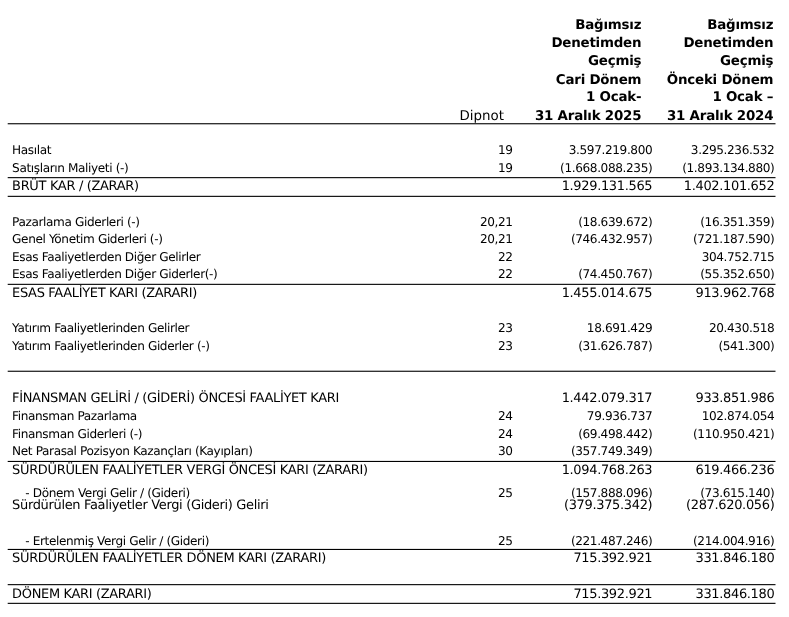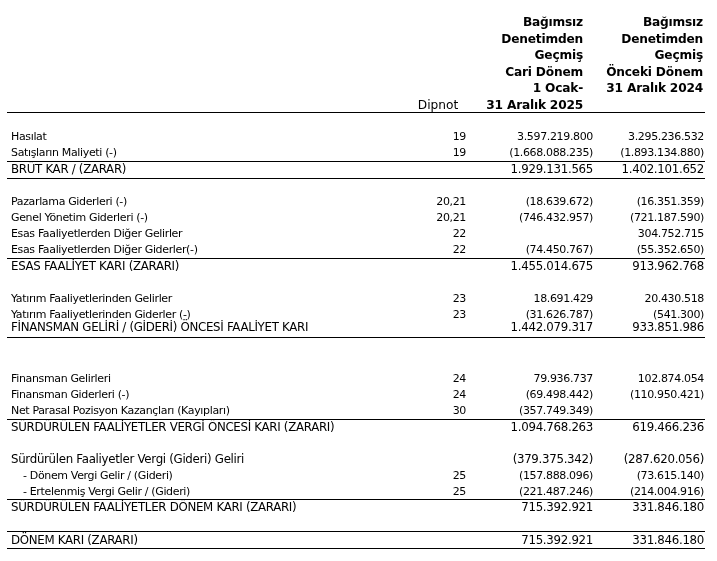--- a/index.html
+++ b/index.html
@@ -35,20 +35,21 @@
     <div>Geçmiş</div>
     <div>Cari Dönem</div>
     <div>1 Ocak-</div>
     <div>31 Aralık 2025</div>
   </div>
   <div class="hdr hdr-prev">
     <div>Bağımsız</div>
     <div>Denetimden</div>
     <div>Geçmiş</div>
     <div>Önceki Dönem</div>
+    <div>1 Ocak –</div>
     <div>31 Aralık 2024</div>
   </div>
   <div class="hdr-dipnot">Dipnot</div>
 
   <div class="rule" style="top:112px"></div>
 
   <div class="row" style="top:129px">
     <span class="lbl">Hasılat</span>
     <span class="note">19</span>
     <span class="cur">3.597.219.800</span>
@@ -106,29 +107,29 @@
     <span class="cur">18.691.429</span>
     <span class="prev">20.430.518</span>
   </div>
   <div class="row" style="top:307px">
     <span class="lbl">Yatırım Faaliyetlerinden Giderler (-)</span>
     <span class="note">23</span>
     <span class="cur">(31.626.787)</span>
     <span class="prev">(541.300)</span>
   </div>
   <div class="rule" style="top:337px"></div>
-  <div class="row bold" style="top:320px">
+  <div class="row bold" style="top:354px">
     <span class="lbl">FİNANSMAN GELİRİ / (GİDERİ) ÖNCESİ FAALİYET KARI</span>
     <span class="note"></span>
     <span class="cur">1.442.079.317</span>
     <span class="prev">933.851.986</span>
   </div>
 
   <div class="row" style="top:371px">
-    <span class="lbl">Finansman Gelirleri</span>
+    <span class="lbl">Finansman Pazarlama</span>
     <span class="note">24</span>
     <span class="cur">79.936.737</span>
     <span class="prev">102.874.054</span>
   </div>
   <div class="row" style="top:387px">
     <span class="lbl">Finansman Giderleri (-)</span>
     <span class="note">24</span>
     <span class="cur">(69.498.442)</span>
     <span class="prev">(110.950.421)</span>
   </div>
@@ -144,21 +145,21 @@
     <span class="cur">1.094.768.263</span>
     <span class="prev">619.466.236</span>
   </div>
 
   <div class="row bold" style="top:452px">
     <span class="lbl">Sürdürülen Faaliyetler Vergi (Gideri) Geliri</span>
     <span class="note"></span>
     <span class="cur">(379.375.342)</span>
     <span class="prev">(287.620.056)</span>
   </div>
-  <div class="row indent" style="top:468px">
+  <div class="row indent" style="top:441px">
     <span class="lbl">- Dönem Vergi Gelir / (Gideri)</span>
     <span class="note">25</span>
     <span class="cur">(157.888.096)</span>
     <span class="prev">(73.615.140)</span>
   </div>
   <div class="row indent" style="top:484px">
     <span class="lbl">- Ertelenmiş Vergi Gelir / (Gideri)</span>
     <span class="note">25</span>
     <span class="cur">(221.487.246)</span>
     <span class="prev">(214.004.916)</span>

